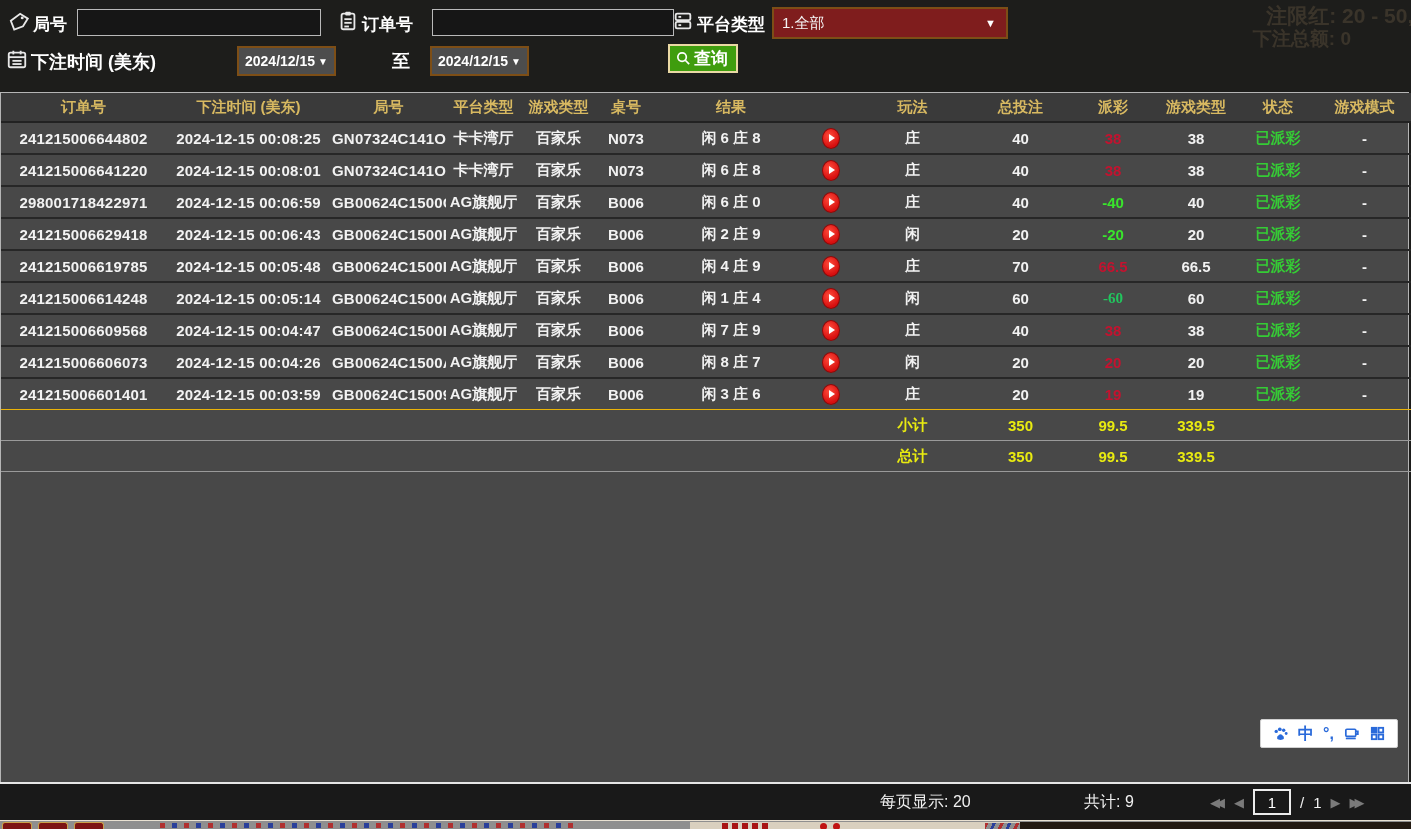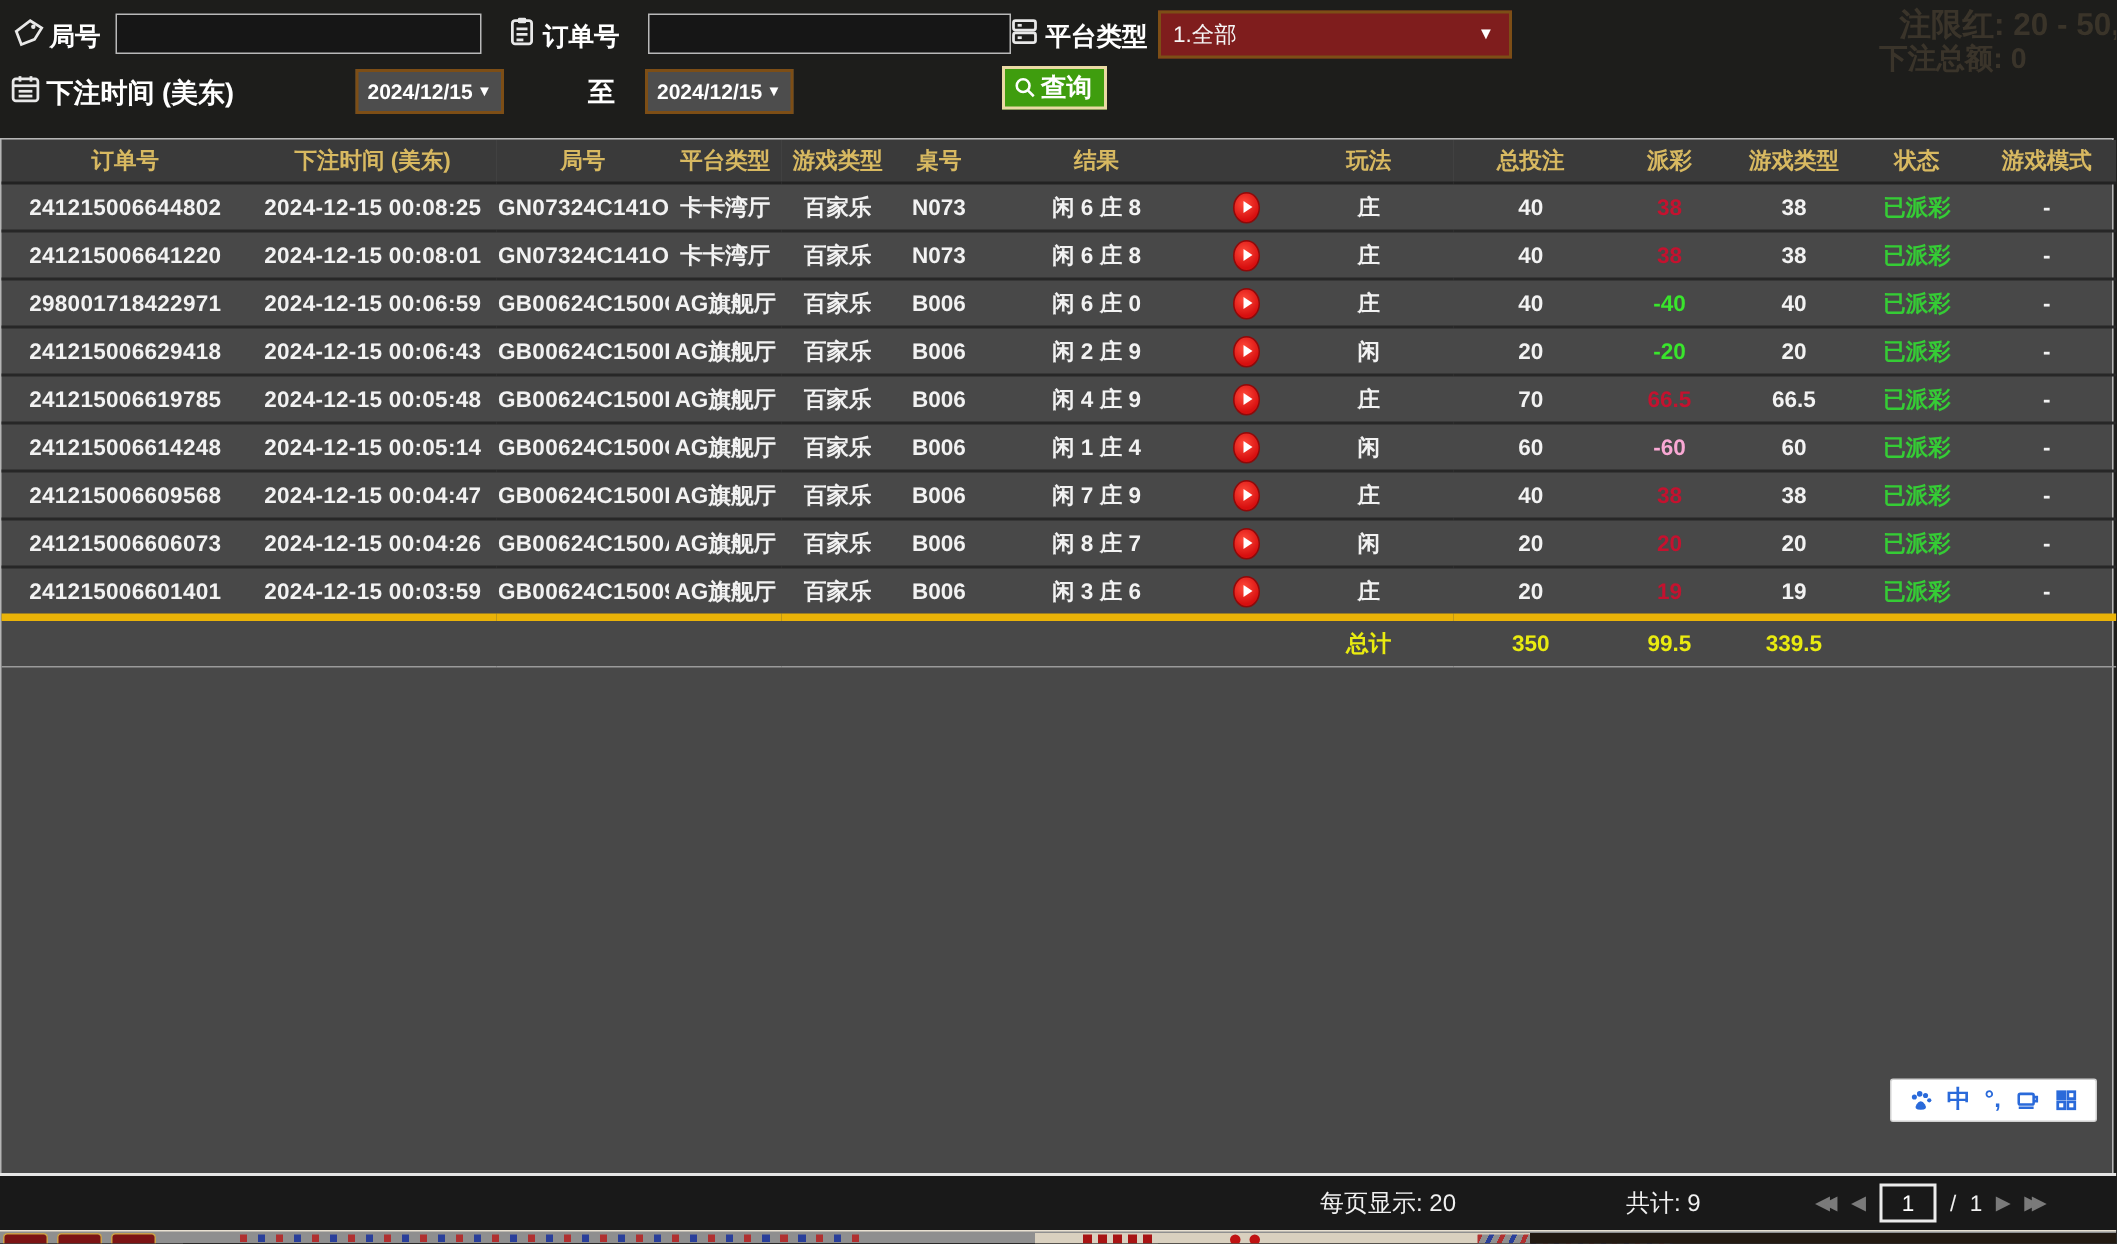--- a/index.html
+++ b/index.html
@@ -56,21 +56,21 @@
     height:26px;background:#3a3a3a;color:#d8b961;font-size:15px;font-weight:bold;
     border-bottom:2px solid #222;white-space:nowrap;overflow:hidden;
   }
   table.grid td{
     height:28px;text-align:center;font-size:15px;color:#f2f2f2;font-weight:bold;
     white-space:nowrap;overflow:hidden;border-bottom:2px solid #272727;
   }
   tr[data-name="table-row"] td{border-top:1px solid #555;}
   td.c-order,td.c-time,td.c-round{font-weight:normal;letter-spacing:.2px;}
   td.c-mode{color:#cfcfcf;}
-  tr.gray-sep td{border-bottom:5px solid #eab308;}
+  tr.gray-sep td{border-bottom:1px solid #eab308;}
   tr.totals td{color:#e9eb10;font-weight:bold;border-bottom:1px solid #9a9a9a;border-top:none;}
   .play-btn{
     display:inline-block;width:16px;height:19px;border-radius:50%;
     background:radial-gradient(circle at 40% 35%, #ff4a3a, #d70f0f 70%);
     border:1px solid #8d0a0a;position:relative;cursor:pointer;vertical-align:middle;
   }
   .play-btn .tri{
     position:absolute;left:6px;top:5px;width:0;height:0;
     border-left:6px solid #fff;border-top:4.5px solid transparent;border-bottom:4.5px solid transparent;
   }
@@ -310,21 +310,21 @@
       <td class="c-order" data-name="order-no-cell">241215006614248</td>
       <td class="c-time" data-name="bet-time-cell">2024-12-15 00:05:14</td>
       <td class="c-round" data-name="round-no-cell">GB00624C1500C</td>
       <td data-name="platform-cell">AG旗舰厅</td>
       <td data-name="game-type-cell">百家乐</td>
       <td data-name="table-no-cell">B006</td>
       <td data-name="result-cell">闲 1 庄 4</td>
       <td><span class="play-btn" data-name="replay-icon"><span class="tri"></span></span></td>
       <td data-name="play-cell">闲</td>
       <td data-name="total-bet-cell">60</td>
-      <td data-name="payout-cell" style="color: #f9a8d4;">-60</td>
+      <td data-name="payout-cell" style="color: #22c55e; font-family: Liberation Serif, serif;">-60</td>
       <td data-name="valid-bet-cell">60</td>
       <td data-name="status-cell" style="color: rgb(53, 204, 53);">已派彩</td>
       <td class="c-mode" data-name="game-mode-cell">-</td>
     </tr>
           <tr data-name="table-row">
       <td class="c-order" data-name="order-no-cell">241215006609568</td>
       <td class="c-time" data-name="bet-time-cell">2024-12-15 00:04:47</td>
       <td class="c-round" data-name="round-no-cell">GB00624C1500B</td>
       <td data-name="platform-cell">AG旗舰厅</td>
       <td data-name="game-type-cell">百家乐</td>
@@ -363,20 +363,29 @@
       <td data-name="table-no-cell">B006</td>
       <td data-name="result-cell">闲 3 庄 6</td>
       <td><span class="play-btn" data-name="replay-icon"><span class="tri"></span></span></td>
       <td data-name="play-cell">庄</td>
       <td data-name="total-bet-cell">20</td>
       <td data-name="payout-cell" style="color: rgb(196, 18, 47);">19</td>
       <td data-name="valid-bet-cell">19</td>
       <td data-name="status-cell" style="color: rgb(53, 204, 53);">已派彩</td>
       <td class="c-mode" data-name="game-mode-cell">-</td>
     </tr>
+          <tr class="totals" data-name="subtotal-row">
+          <td colspan="8"></td>
+          <td data-name="subtotal-label">小计</td>
+          <td data-name="subtotal-total-bet">350</td>
+          <td data-name="subtotal-payout">99.5</td>
+          <td data-name="subtotal-valid-bet">339.5</td>
+          <td></td>
+            <td></td>
+        </tr>
         <tr class="totals" data-name="total-row">
           <td colspan="8"></td>
           <td data-name="total-label">总计</td>
           <td data-name="total-total-bet">350</td>
           <td data-name="total-payout">99.5</td>
           <td data-name="total-valid-bet">339.5</td>
           <td></td>
             <td></td>
         </tr>
       </tbody>

